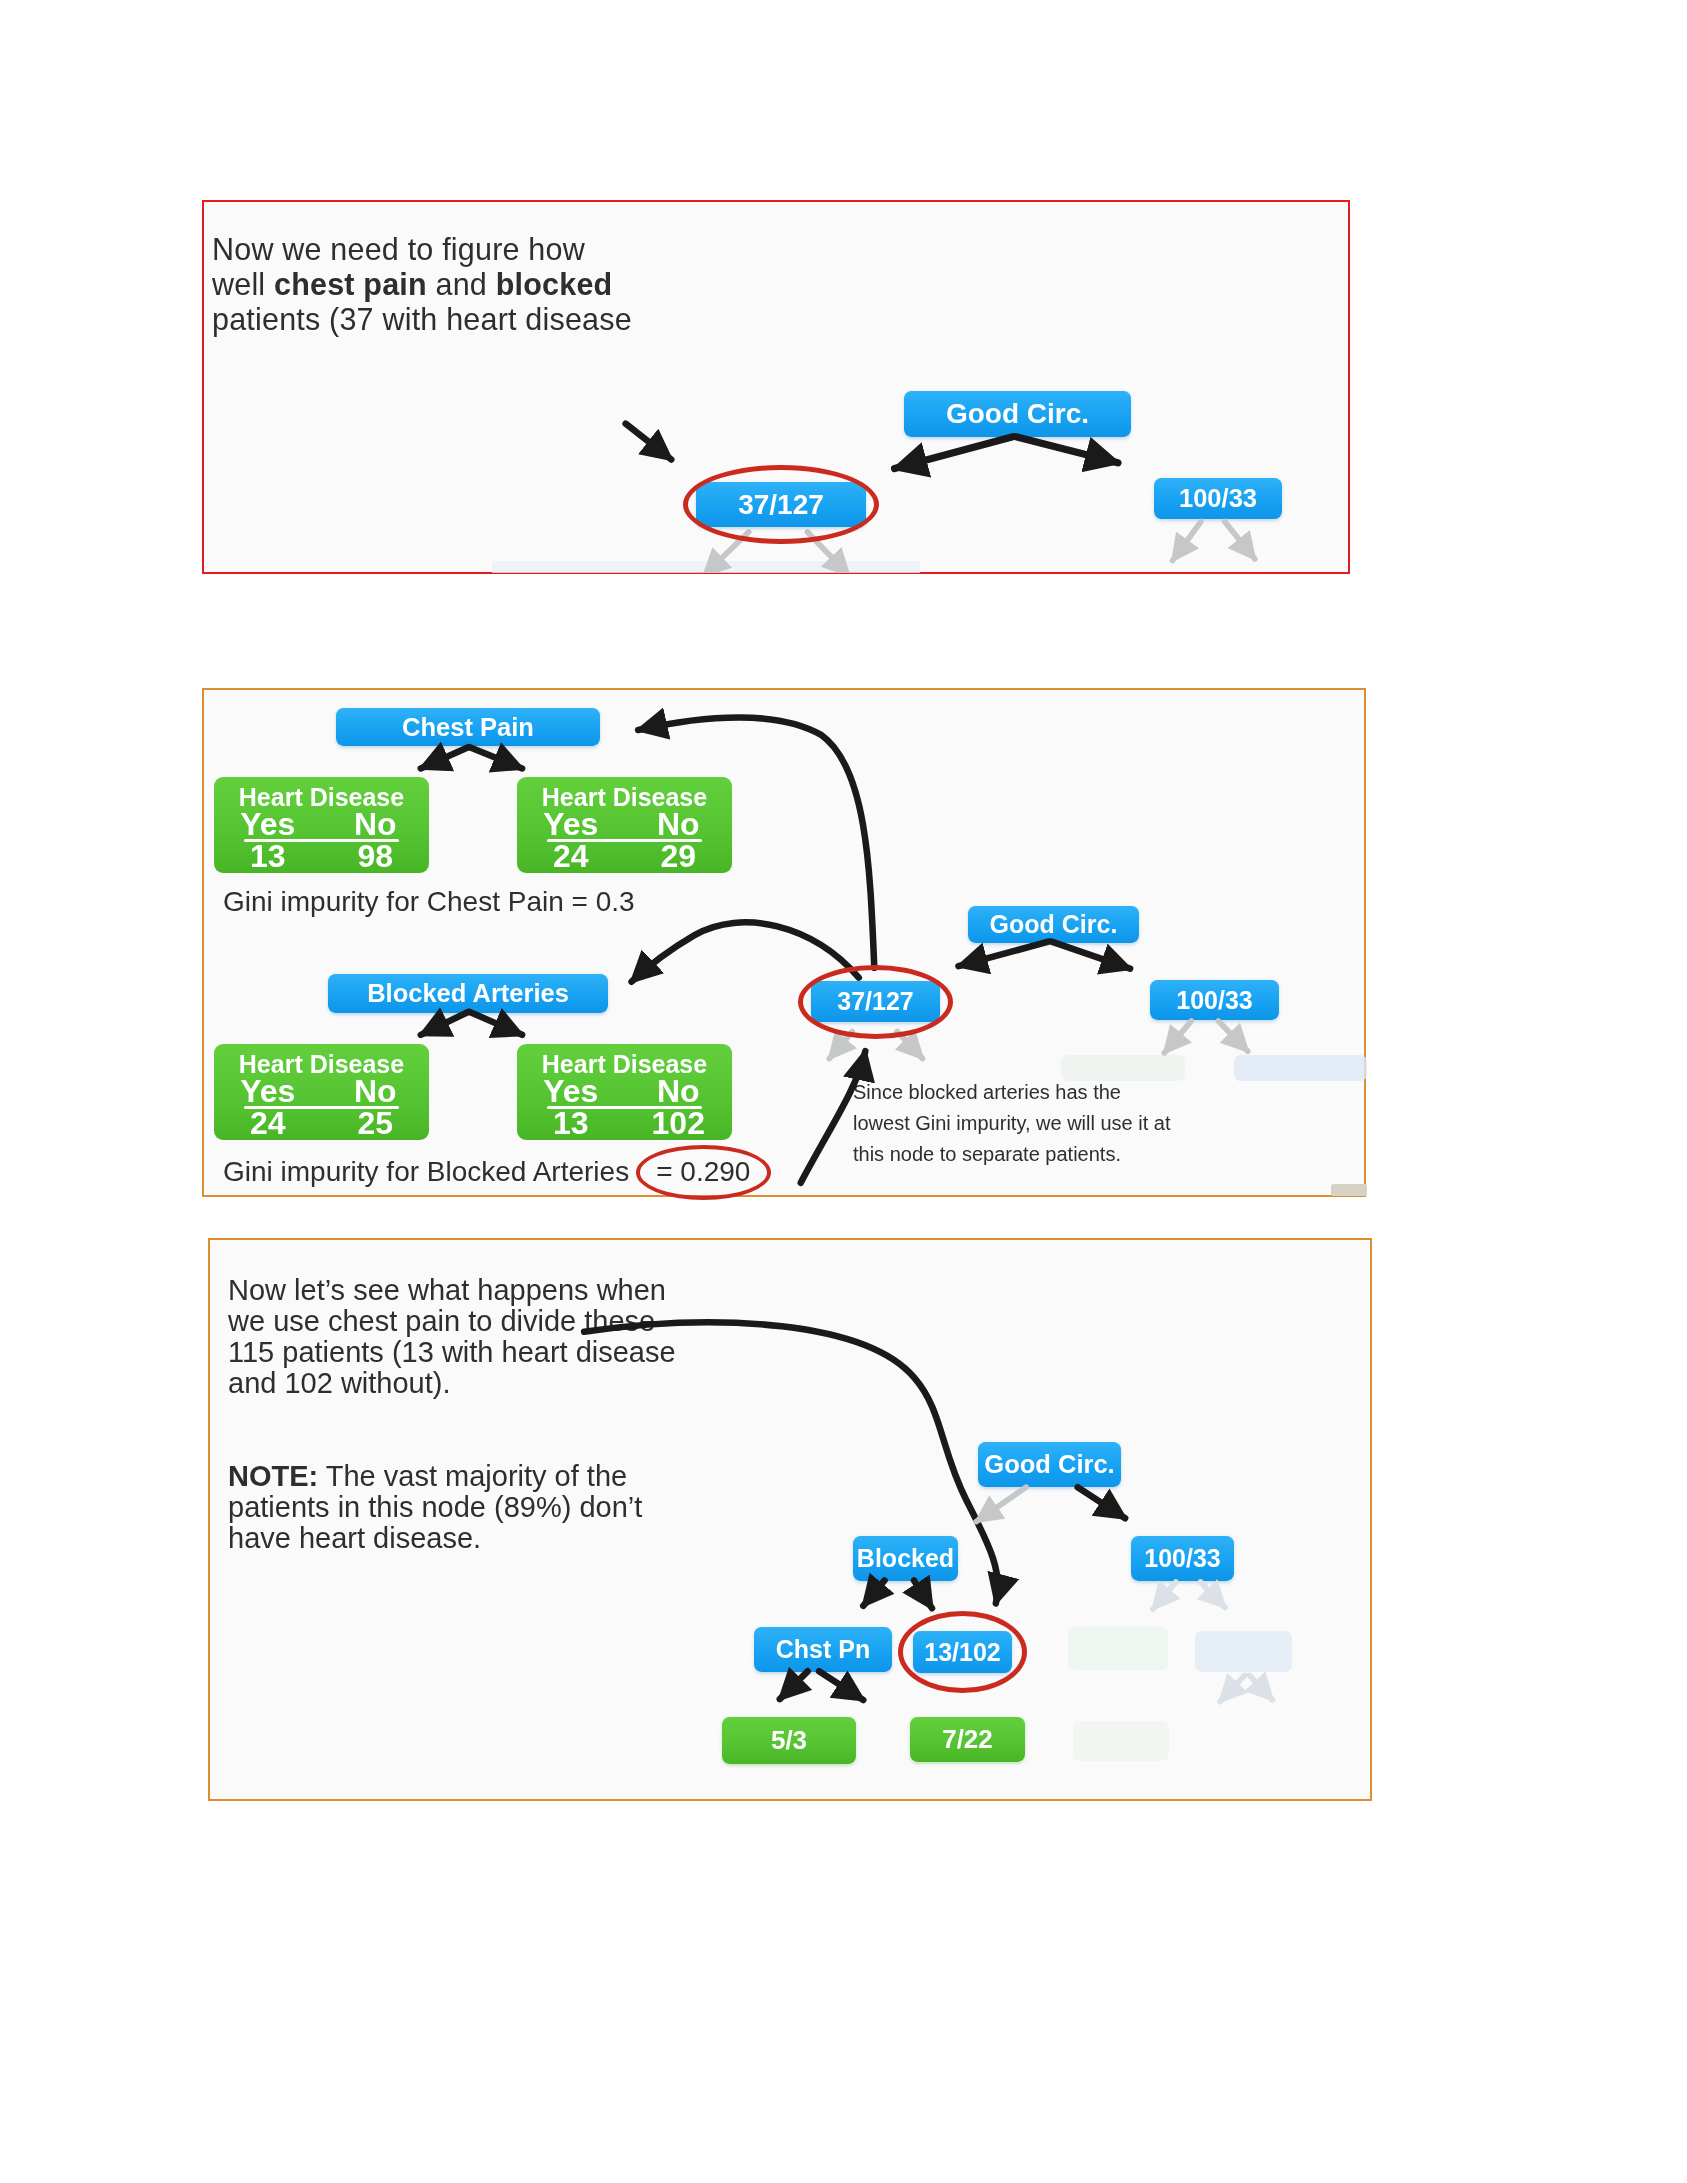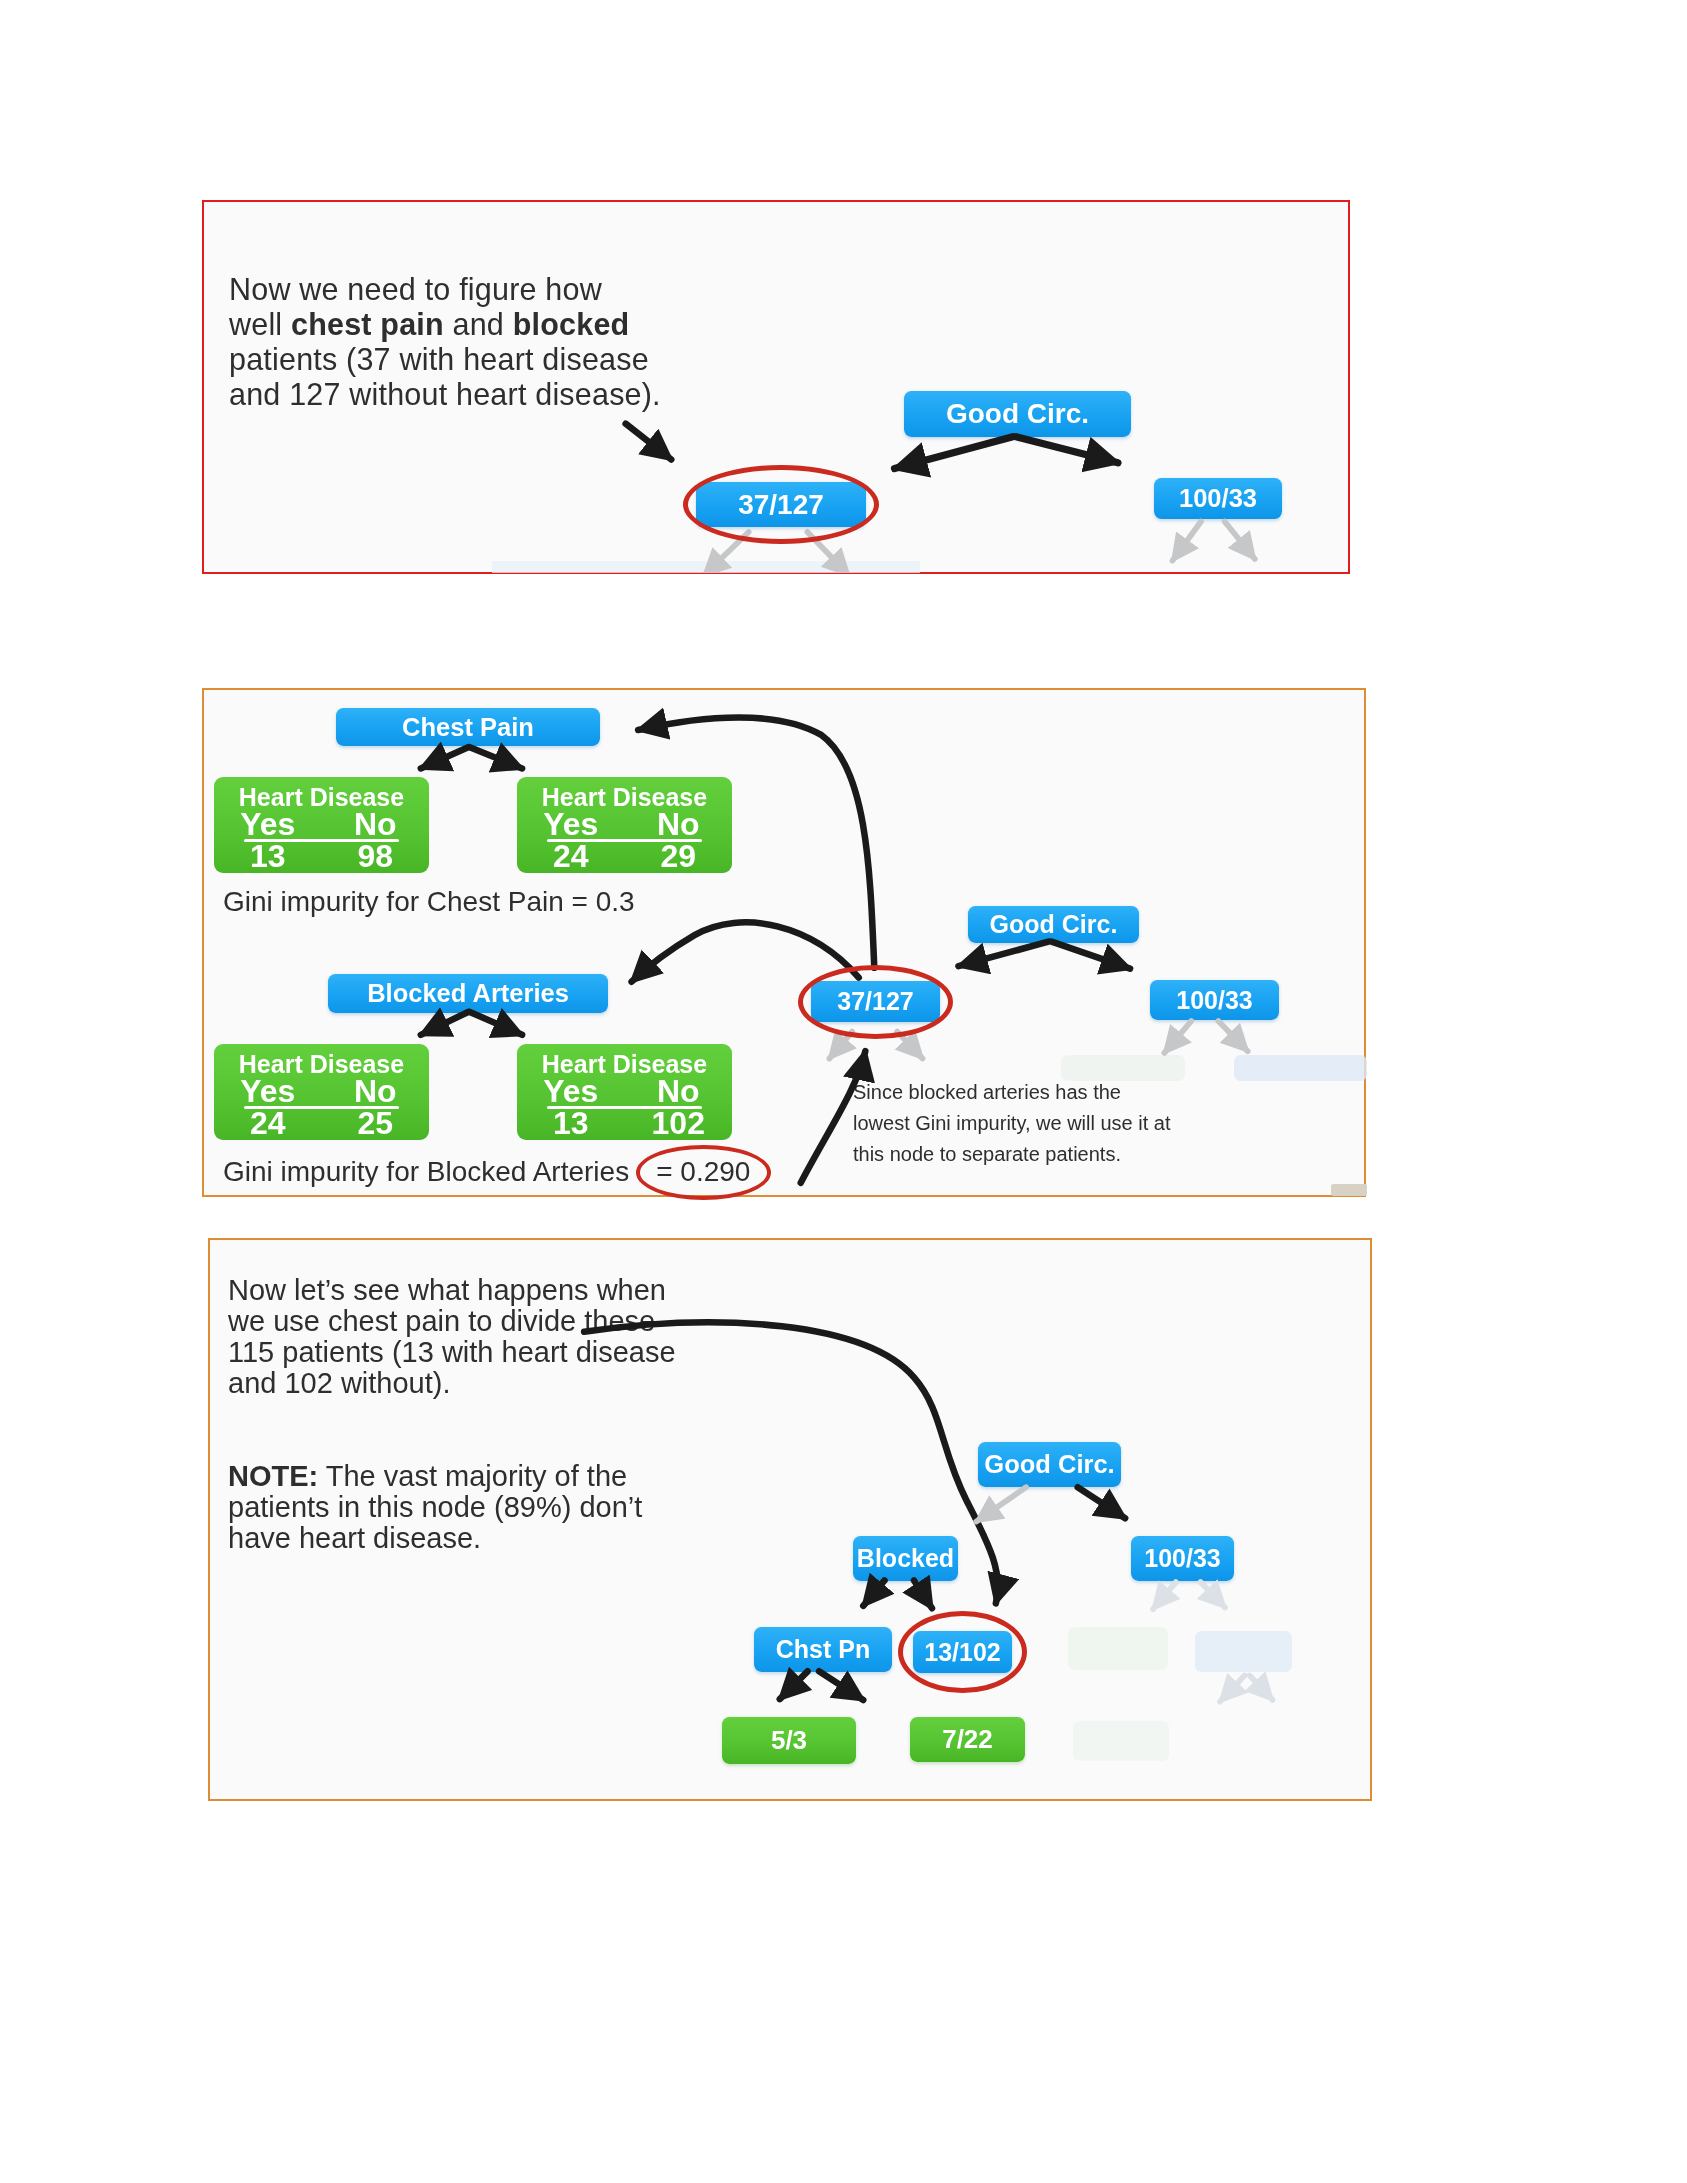--- a/index.html
+++ b/index.html
@@ -10,21 +10,21 @@
   *{margin:0;padding:0;box-sizing:border-box;}
   html,body{width:1687px;height:2183px;background:#ffffff;font-family:"Liberation Sans",sans-serif;}
   .page{position:relative;width:1687px;height:2183px;overflow:hidden;}
   .panel{position:absolute;background:var(--panel_bg);}
   .panel1{left:202px;top:200px;width:1148px;height:374px;border:2.5px solid var(--panel1_border);}
   .panel2{left:202px;top:688px;width:1164px;height:509px;border:2.5px solid var(--panel_orange_border);}
   .panel3{left:208px;top:1238px;width:1164px;height:563px;border:2.5px solid var(--panel_orange_border);}
   .overlay{position:absolute;left:0;top:0;width:100%;height:100%;pointer-events:none;}
 
   .para{position:absolute;color:var(--ink);}
-  .p1-para{left:25px;top:30px;font-size:30.5px;line-height:35px;letter-spacing:0.2px;margin-top:40px;}
+  .p1-para{left:8px;top:30px;font-size:30.5px;line-height:35px;letter-spacing:0.2px;}
   .p3-para{left:18px;top:35px;font-size:29px;line-height:31px;}
   .p3-note{left:18px;top:221px;font-size:29px;line-height:31px;}
   .p2-note{left:649px;top:387px;font-size:20px;line-height:31px;}
   .para .b{font-weight:bold;}
 
   .node{position:absolute;display:flex;align-items:center;justify-content:center;
         color:#fff;font-weight:bold;border-radius:7.4px;
         background:linear-gradient(#2eb1f7,var(--blue) 55%,#0e95e8);
         box-shadow:0 1.6px 3.3px rgba(40,120,190,.25);}
   .gnode{background:linear-gradient(#63cf3d,var(--green) 60%,#47b525);box-shadow:0 1.6px 3.3px rgba(60,150,40,.25);}
@@ -81,21 +81,20 @@
 </head>
 <body>
 
 <div class="page">
 
   <section class="panel panel1">
     <div class="para p1-para">
         <div><span>Now we need to figure how</span></div>
         <div><span>well </span><span class="b">chest pain</span><span> and </span><span class="b">blocked</span></div>
         <div><span>patients (37 with heart disease</span></div>
-        <div><span>and 127 without heart disease).</span></div>
       </div>
     <div class="node p1-root">Good Circ.</div>
     <div class="node p1-left circled">37/127</div>
     <div class="node p1-right">100/33</div>
     <div class="p1-band"></div>
     <svg class="overlay" viewBox="0 0 1393 454">
       <defs>
         <marker id="m-b1" markerWidth="6" markerHeight="6" refX="4.5" refY="2.5" orient="auto">
           <path d="M0,0 L5,2.5 L0,5 z" style="fill:var(--arrow_black)"></path>
         </marker>

